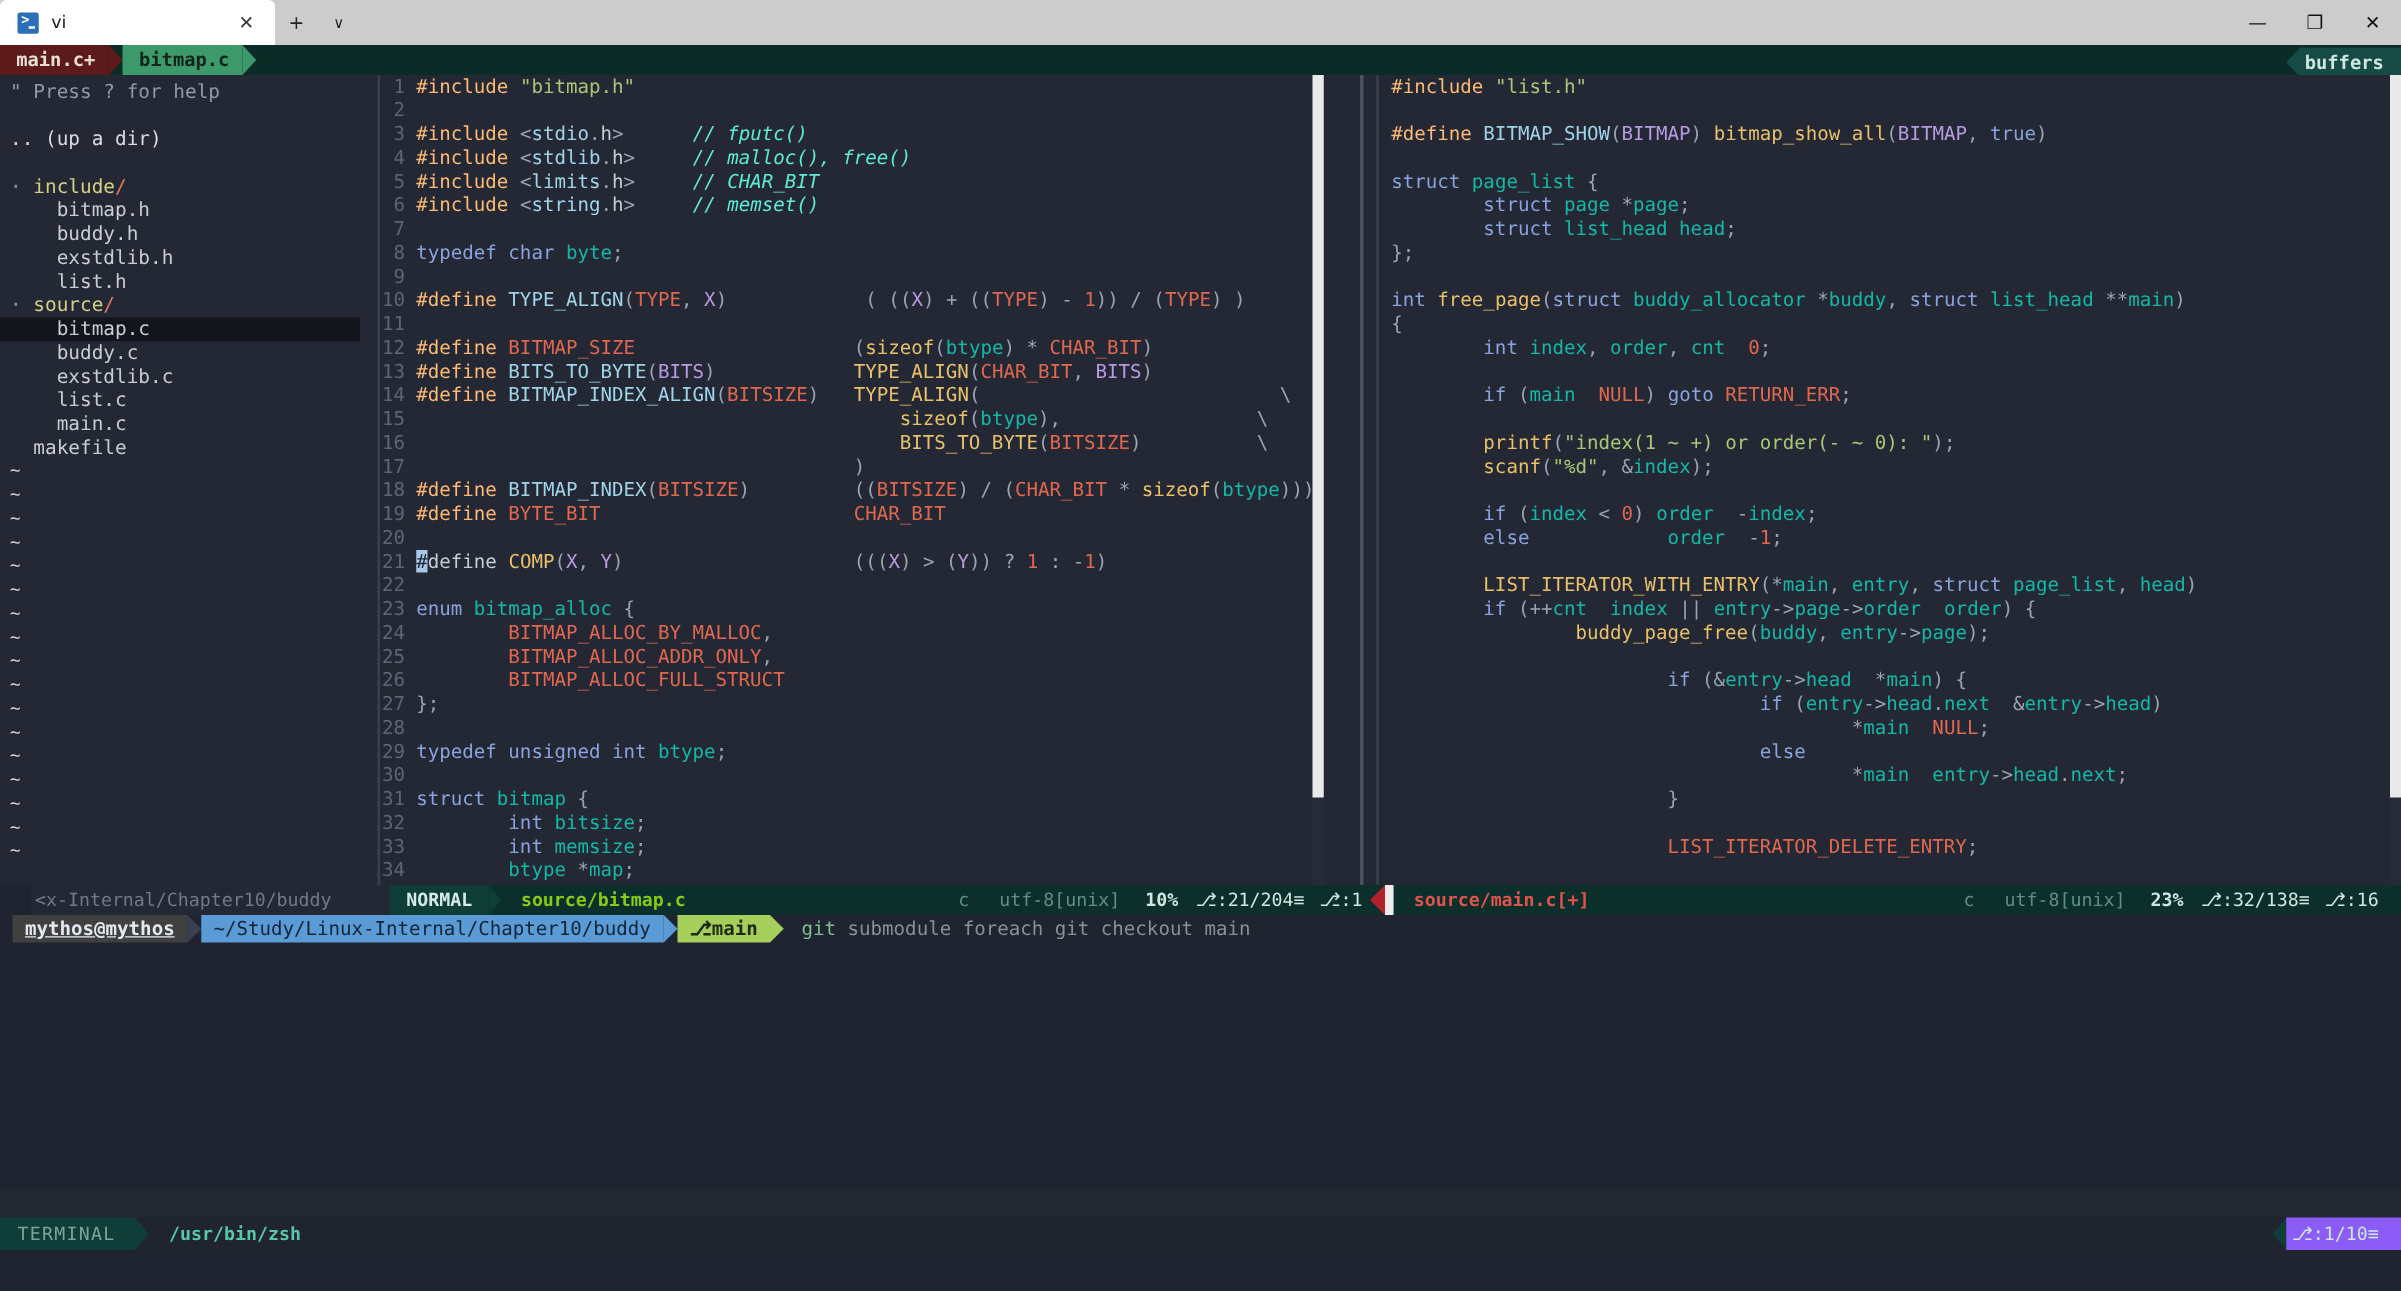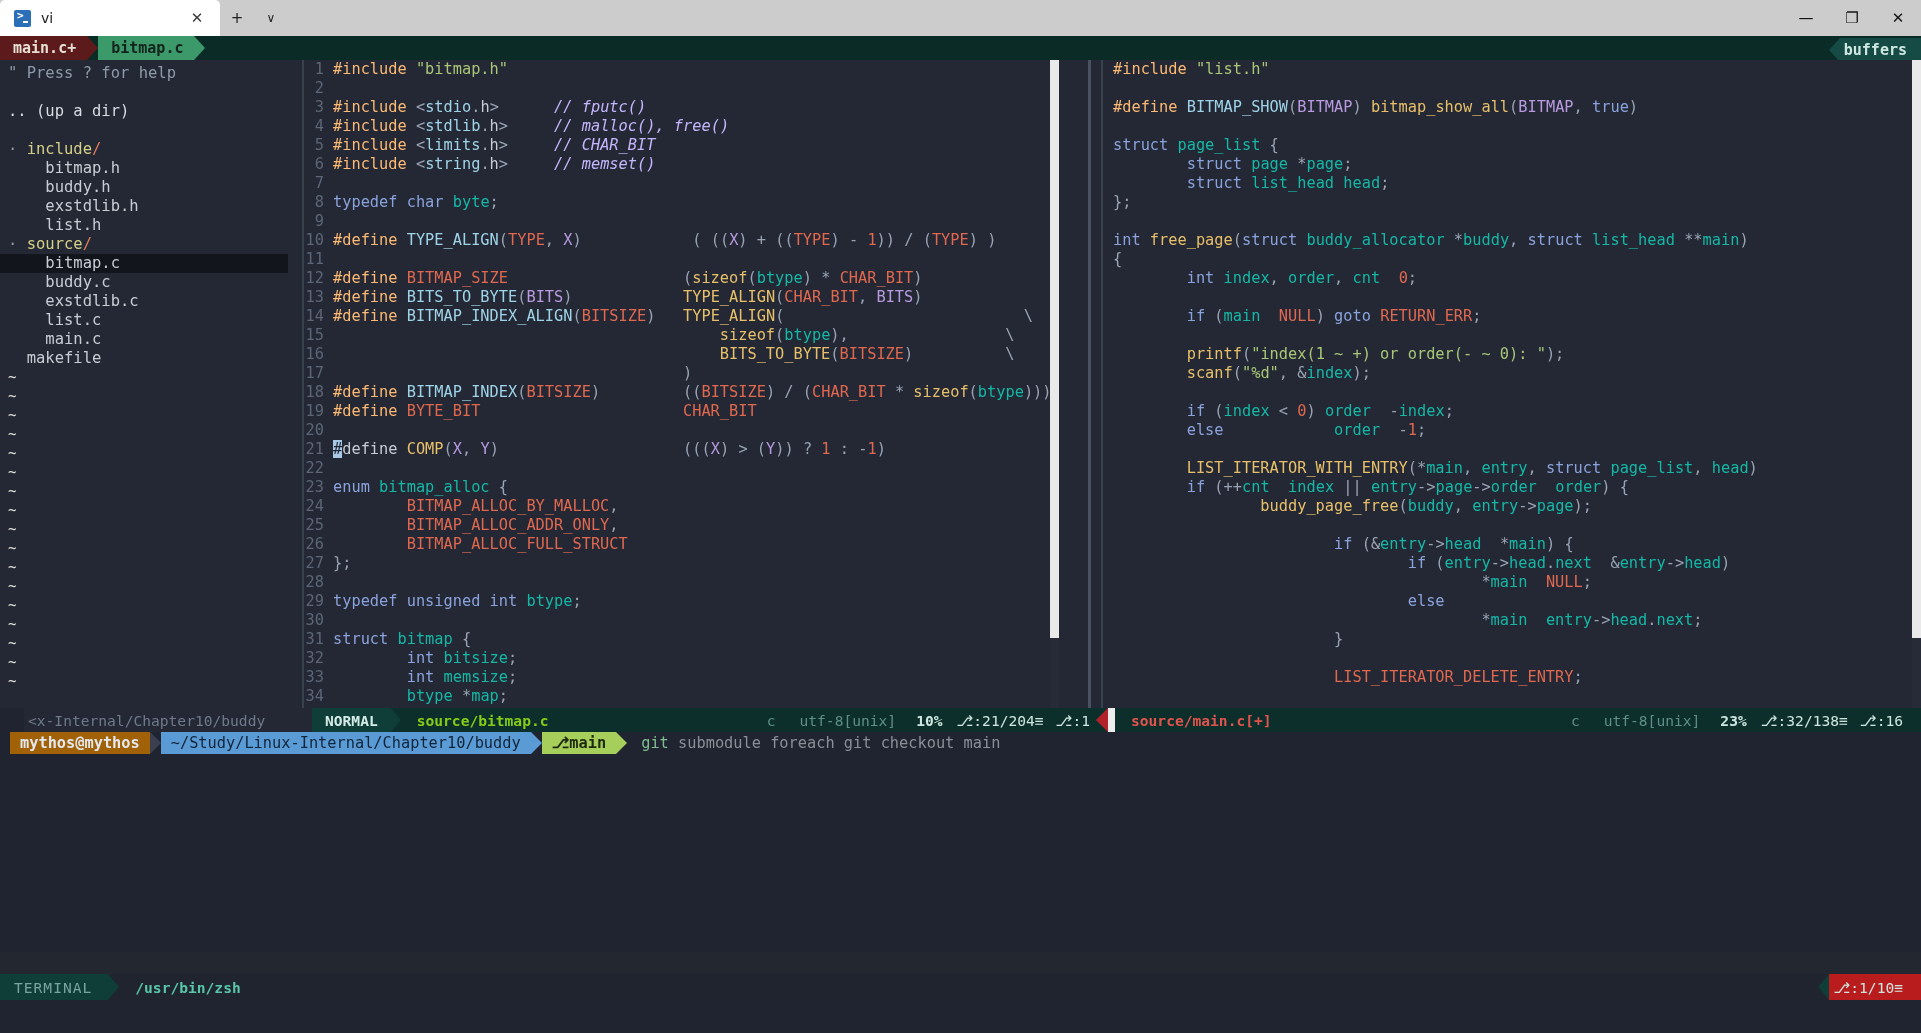--- a/index.html
+++ b/index.html
@@ -107,21 +107,21 @@
   }
   #lp-thumb { position:absolute; left:0; top:0; width:9px; height:578px; background:#e9e9e9; }
   #pane-divider { position:absolute; right:0; top:0; width:3px; height:648px; background:#4a5262; }
   #rp-bar { position:absolute; left:10px; top:0; width:2px; height:100%; background:#39404e; }
   #rp-scroll { position:absolute; right:0; top:0; width:9px; height:648px; background:#262b37; }
   #rp-thumb { position:absolute; left:0; top:0; width:9px; height:578px; background:#e9e9e9; }
 
   
   .pp   { color:#fdba74; }   
   .str  { color:#a8c777; }   
-  .cmt  { color:#c4b5fd; font-style:italic; }
+  .cmt  { color:#5eead4; font-style:italic; }
   .kw   { color:#8ba3dd; }   
   .typ  { color:#14b8a6; }   
   .fn   { color:#e8c06a; }   
   .arg  { color:#b99ae0; }   
   .cst  { color:#e0684f; }   
   .pun  { color:#9aa4b4; }   
   .idn  { color:#c7ccd6; }   
   .mac  { color:#9fd4e8; }   
   .cursor { background:#a8c8e8; color:#1f2430; }
 
@@ -138,38 +138,38 @@
   .pct { color:#cfe6e1; padding:0 8px; font-weight:bold; }
   .posn { color:#cfe6e1; padding:0 6px; }
   .redmark { width:0;height:0; border-top:12px solid transparent; border-bottom:12px solid transparent; border-right:12px solid #b3222a; }
   .redbar { width:7px; height:24px; background:#ededed; }
   .fname-mod { color:#e0544d; padding:0 16px; font-weight:bold; }
 
   
   #termarea { background:#1f2430; height:268px; position:relative; }
   #prompt { height:22px; display:flex; align-items:center; font-size:15.3px; padding-left:10px; }
   .pseg { display:flex; align-items:center; height:22px; padding:0 10px; white-space:pre; }
-  .p1 { background:#a16207; color:#e4e8ef; font-weight:bold; }
+  .p1 { background:#404040; color:#e4e8ef; font-weight:bold;text-decoration:underline; }
   .pa1 { width:0;height:0;border-top:11px solid transparent;border-bottom:11px solid transparent;border-left:11px solid #3a4050; }
   .p2 { background:#5b9bd5; color:#10243a; }
   .pa2 { width:0;height:0;border-top:11px solid transparent;border-bottom:11px solid transparent;border-left:11px solid #5b9bd5; }
   .p3 { background:#a6ce5a; color:#1d2a10; font-weight:bold; }
   .pa3 { width:0;height:0;border-top:11px solid transparent;border-bottom:11px solid transparent;border-left:11px solid #a6ce5a; }
   .cmdline { padding-left:14px; font-size:15.3px; color:#8a8f98; white-space:pre; }
   .cmdline b { color:#7fbf8f; font-weight:normal; }
 
   
   #termbar { position:absolute; left:0; bottom:0; width:1921px; height:26px;
              background:#1f242e; display:flex; align-items:center; font-size:14.6px; }
   #tb-tag { background:#0f3d37; color:#7aa49e; height:26px; display:flex; align-items:center; padding:0 16px 0 14px; letter-spacing:1px; }
   #tb-arr { width:0;height:0;border-top:13px solid transparent;border-bottom:13px solid transparent;border-left:11px solid #0f3d37; }
   #tb-path { color:#58c6a8; padding-left:16px; font-weight:bold; }
   #tb-right { margin-left:auto; display:flex; align-items:center; height:26px; }
   #tb-right .ra { width:0;height:0;border-top:13px solid transparent;border-bottom:13px solid transparent;border-right:11px solid #0f3d37; }
-  #tb-right .rv { background:#b91c1c; color:#cfe6e1; height:26px; display:flex; align-items:center; padding:0 18px 0 4px; }
+  #tb-right .rv { background:#8b5cf6; color:#cfe6e1; height:26px; display:flex; align-items:center; padding:0 18px 0 4px; }
   #termgap { position:absolute; left:0; bottom:26px; width:1921px; height:22px; background:#23272f; }
 </style>
 </head>
 <body>
 
 <div id="titlebar">
   <div class="tab">
     <span class="tab-icon"></span>
     <span class="tab-title">vi</span>
     <span class="tab-close">✕</span>

